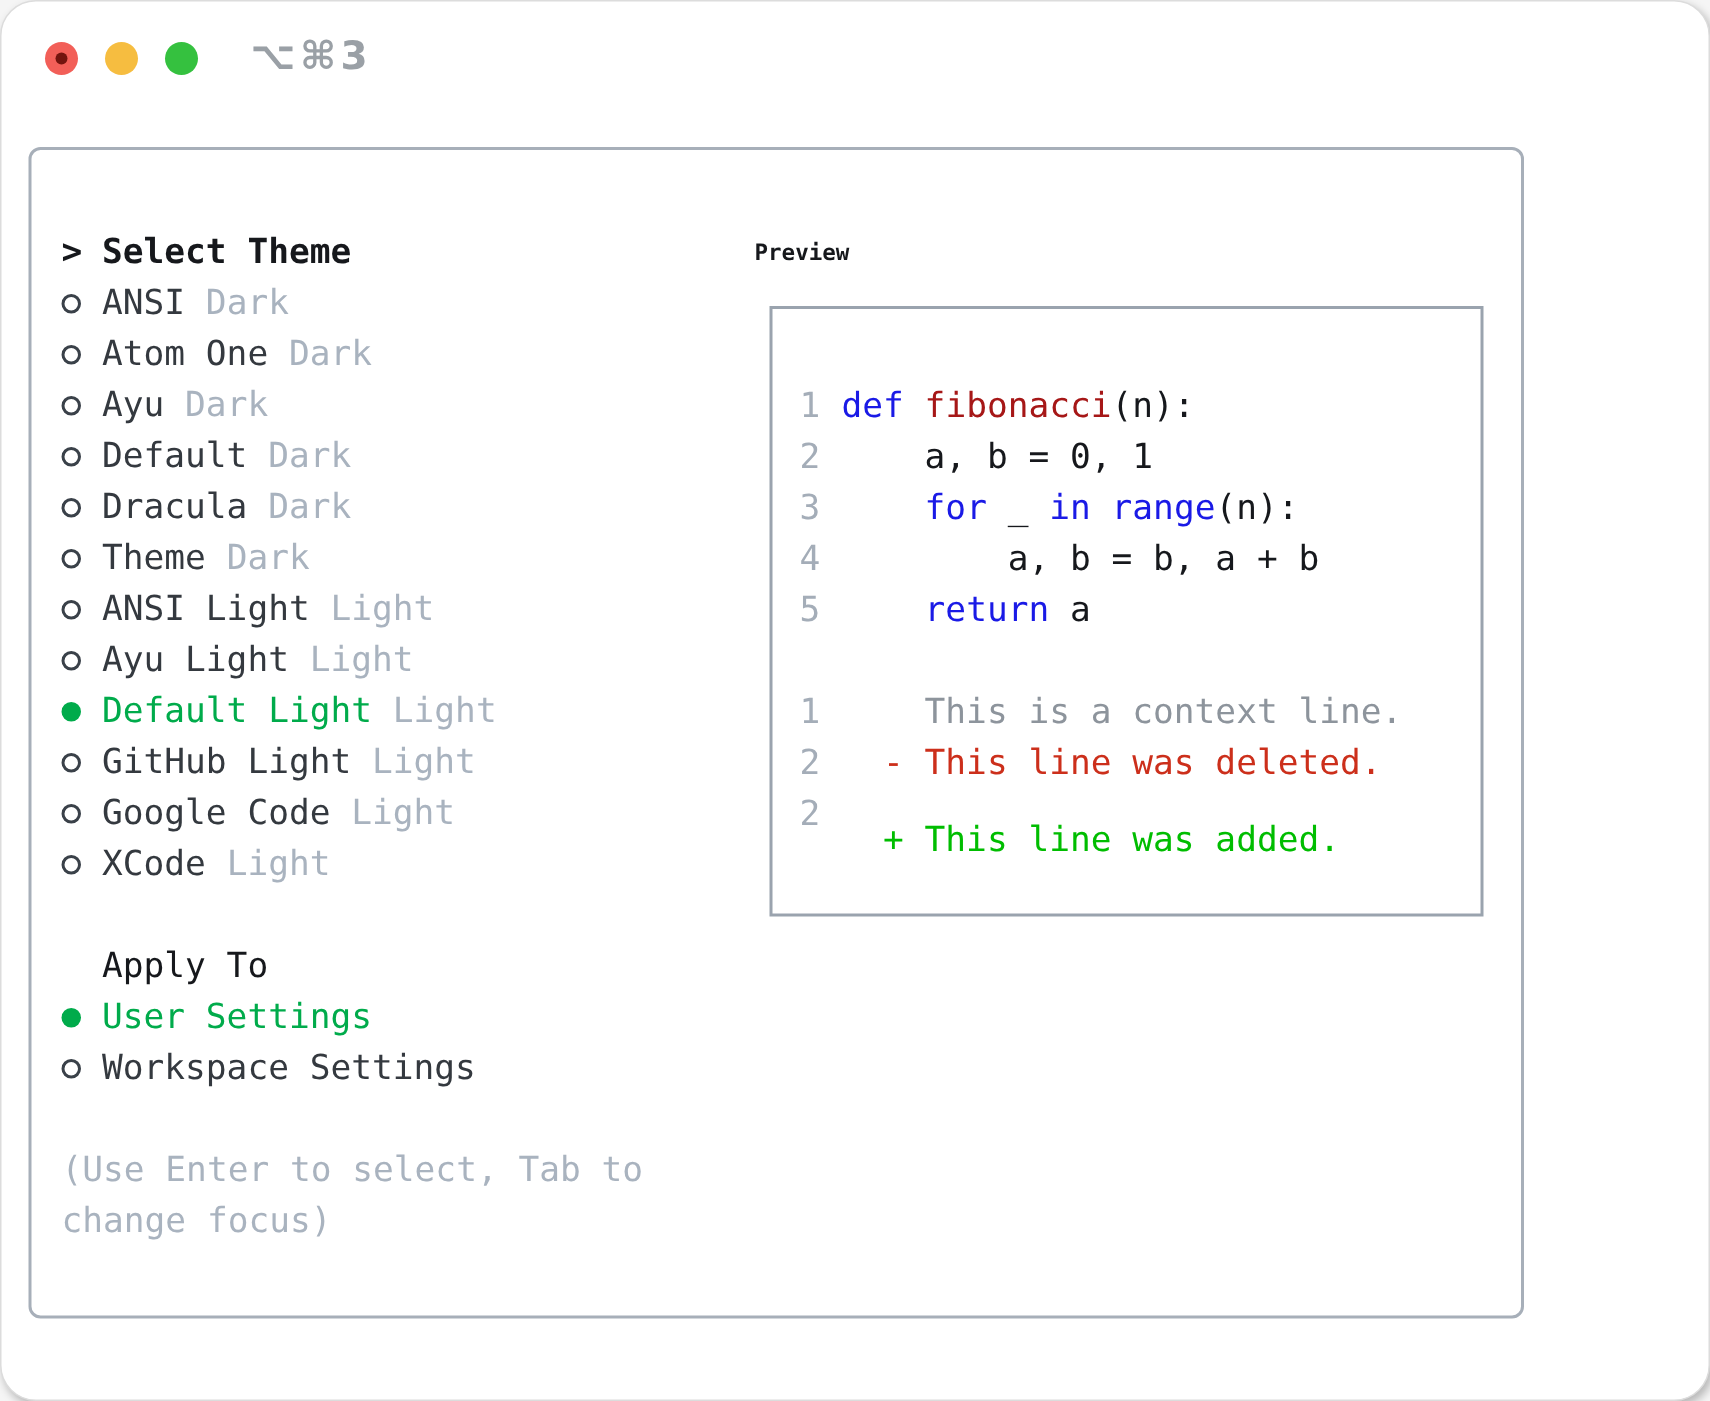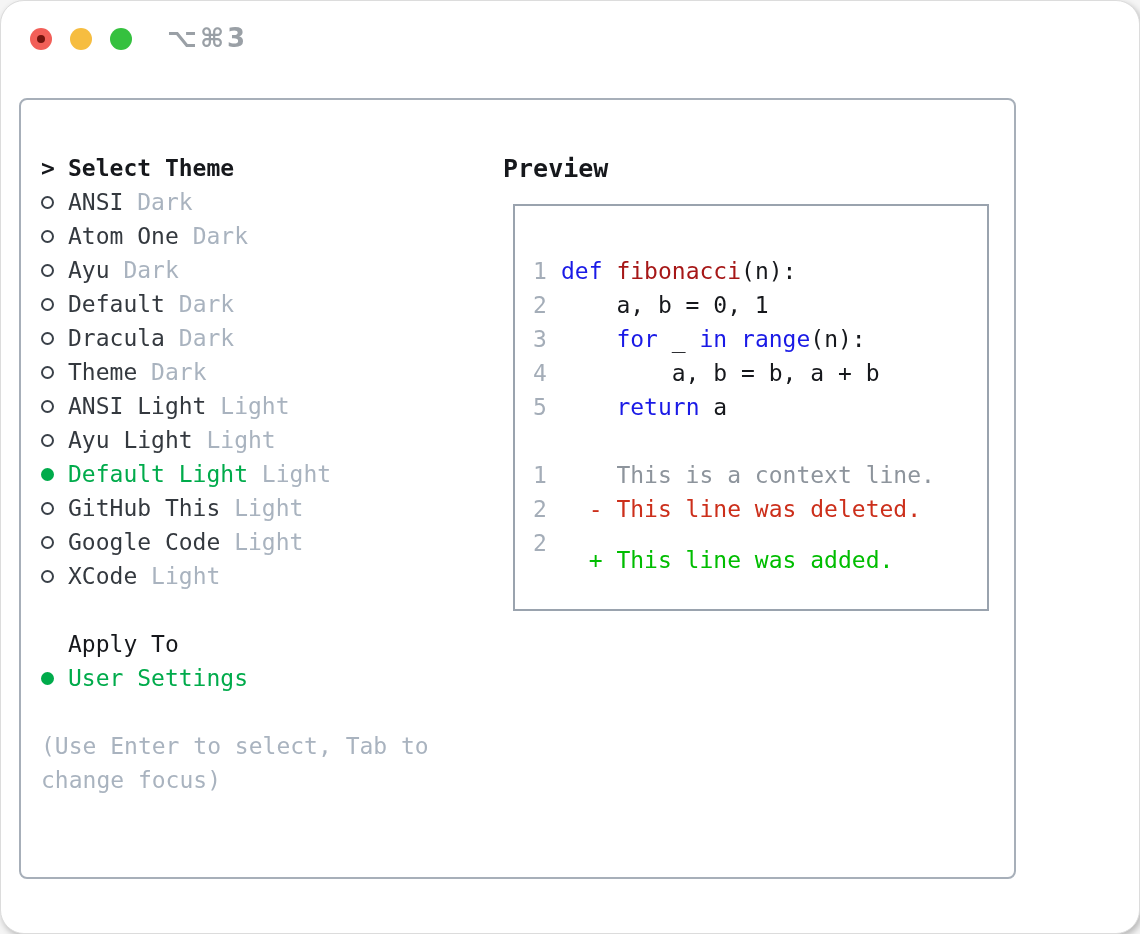--- a/index.html
+++ b/index.html
@@ -35,21 +35,21 @@
   .radio { width:13px; height:13px; border-radius:50%; box-sizing:border-box;
            border:2px solid #3a4149; background:transparent; }
   .radio.sel { background:var(--selection-green); border-color:var(--selection-green); }
   .header-label { font-weight:bold; color:var(--text-dark); }
   .sub-header { color:var(--text-dark); }
   .item-label { color:var(--label-dark); }
   .item-label.sel { color:var(--selection-green); }
   .variant { color:var(--muted-gray); }
   .hint { color:var(--muted-gray); }
 
-  .preview-title { height:34px; display:flex; align-items:center; font-size:25px;
+  .preview-title { height:34px; display:flex; align-items:center; font-size:15px;
                    font-weight:bold; color:var(--text-dark); }
   .preview-box { margin-top:19px; margin-left:10px; width:476px; height:407px;
                  box-sizing:border-box; border:2px solid var(--preview-border);
                  padding:48px 0 0 18px; overflow:hidden; }
   .cl { height:34px; display:flex; align-items:center; font-size:23px; white-space:pre; }
   .ln { width:28px; flex:none; color:var(--line-number-gray); }
   .kw  { color:var(--keyword-blue); }
   .fn  { color:var(--function-red); }
   .pl  { color:var(--text-dark); }
   .ctx { color:var(--context-gray); }
@@ -80,34 +80,35 @@
         <div id="theme-list">
             <div class="row"><span class="marker-col"><span class="radio"></span></span><span class="item-label">ANSI</span><span class="variant"> Dark</span></div>
             <div class="row"><span class="marker-col"><span class="radio"></span></span><span class="item-label">Atom One</span><span class="variant"> Dark</span></div>
             <div class="row"><span class="marker-col"><span class="radio"></span></span><span class="item-label">Ayu</span><span class="variant"> Dark</span></div>
             <div class="row"><span class="marker-col"><span class="radio"></span></span><span class="item-label">Default</span><span class="variant"> Dark</span></div>
             <div class="row"><span class="marker-col"><span class="radio"></span></span><span class="item-label">Dracula</span><span class="variant"> Dark</span></div>
             <div class="row"><span class="marker-col"><span class="radio"></span></span><span class="item-label">Theme</span><span class="variant"> Dark</span></div>
             <div class="row"><span class="marker-col"><span class="radio"></span></span><span class="item-label">ANSI Light</span><span class="variant"> Light</span></div>
             <div class="row"><span class="marker-col"><span class="radio"></span></span><span class="item-label">Ayu Light</span><span class="variant"> Light</span></div>
             <div class="row"><span class="marker-col"><span class="radio sel"></span></span><span class="item-label sel">Default Light</span><span class="variant"> Light</span></div>
-            <div class="row"><span class="marker-col"><span class="radio"></span></span><span class="item-label">GitHub This</span><span class="variant"> Light</span></div>
+            <div class="row"><span class="marker-col"><span class="radio"></span></span><span class="item-label">GitHub Light</span><span class="variant"> Light</span></div>
             <div class="row"><span class="marker-col"><span class="radio"></span></span><span class="item-label">Google Code</span><span class="variant"> Light</span></div>
             <div class="row"><span class="marker-col"><span class="radio"></span></span><span class="item-label">XCode</span><span class="variant"> Light</span></div>
           </div>
 
         <div class="row"></div>
 
         <div class="row">
           <span class="marker-col"></span>
           <span class="sub-header">Apply To</span>
         </div>
 
         <div id="apply-list">
             <div class="row"><span class="marker-col"><span class="radio sel"></span></span><span class="item-label sel">User Settings</span></div>
+            <div class="row"><span class="marker-col"><span class="radio"></span></span><span class="item-label">Workspace Settings</span></div>
           </div>
 
         <div class="row"></div>
 
         <div class="row hint">(Use Enter to select, Tab to</div>
         <div class="row hint">change focus)</div>
       </div>
 
       <div class="right">
         <div class="preview-title">Preview</div>

